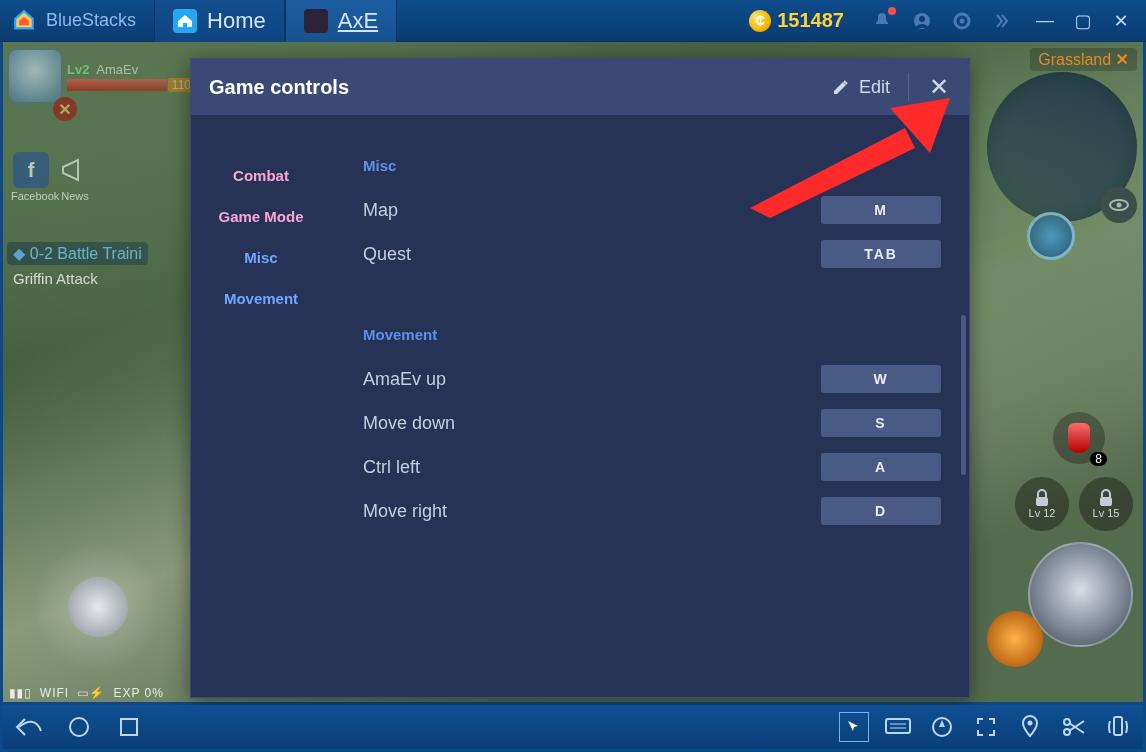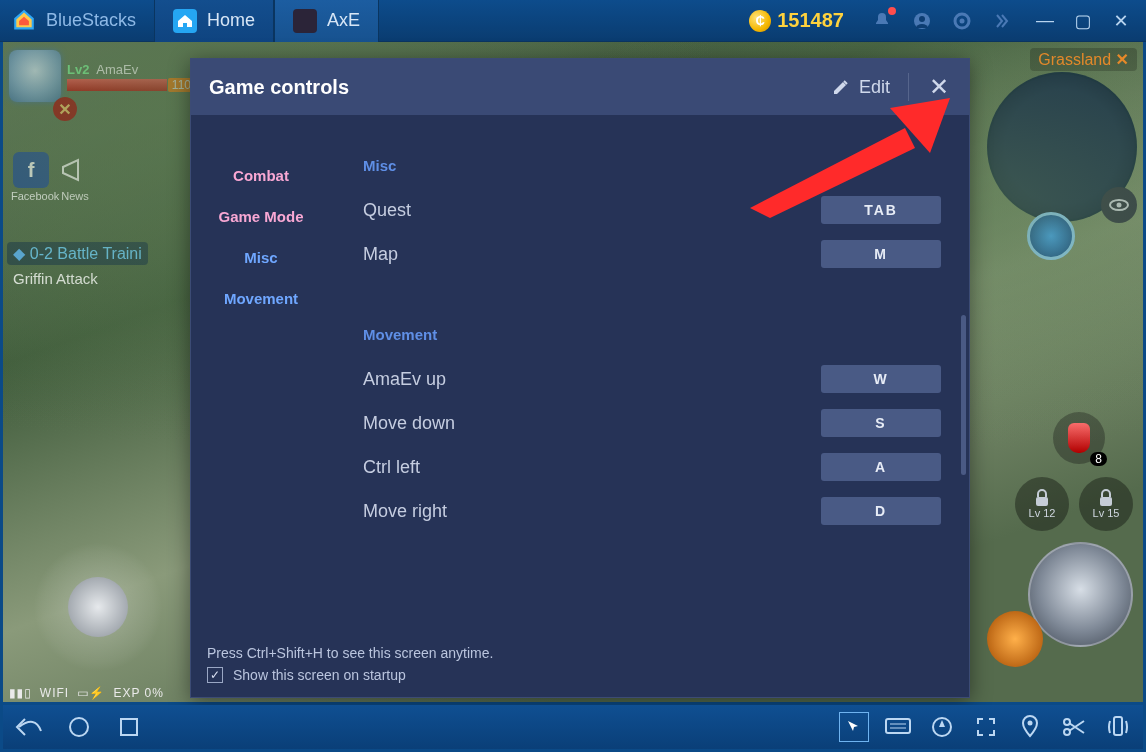--- a/index.html
+++ b/index.html
@@ -2,22 +2,22 @@
 <html><head>
 <meta charset="utf-8">
 <style>
   * { margin:0; padding:0; box-sizing:border-box; font-family:"Segoe UI", Arial, sans-serif; }
   body { width:1146px; height:752px; background:#0b4a87; position:relative; overflow:hidden; }
 
   
   .titlebar { height:42px; background:linear-gradient(#0d4c8c,#0a3c70); display:flex; align-items:center; padding:0 10px; color:#cfe4f8; border-bottom:1px solid #0b3560; }
   .bs-logo { width:28px; height:28px; margin-right:8px; }
   .bs-name { font-size:18px; color:#8eb9e6; margin-right:18px; }
-  .tab { display:flex; align-items:center; height:42px; padding:0 18px; color:#d7e6f6; font-size:18px; background:linear-gradient(#134e8e,#0f4480); border-left:1px solid #0a3560; border-right:1px solid #0a3560;}
-  .tab.active { background:linear-gradient(#1c5da1,#17528f); }
+  .tab { display:flex; align-items:center; height:42px; padding:0 18px; color:#d7e6f6; font-size:22px; background:linear-gradient(#134e8e,#0f4480); border-left:1px solid #0a3560; border-right:1px solid #0a3560;}
+  .tab.active { background:linear-gradient(#1c5da1,#17528f);text-decoration:underline; }
   .tab .tabicon { width:24px; height:24px; margin-right:10px; border-radius:4px; }
   .home-ico { background:#25a6f3; display:flex; align-items:center; justify-content:center; }
   .axe-ico  { background:#2b2438; }
   .tb-spacer { flex:1; }
   .coin { width:22px; height:22px; border-radius:50%; background:radial-gradient(circle at 35% 35%, #ffe37a, #f5b700 60%, #c98900); margin-right:6px; display:flex; align-items:center; justify-content:center; font-size:13px; color:#fff; font-weight:700;}
   .coins-text { color:#ffd23d; font-size:20px; font-weight:700; margin-right:18px;}
   .tb-icon { width:24px; height:24px; margin:0 8px; position:relative; display:flex; align-items:center; justify-content:center; }
   .bell::after{ content:""; position:absolute; top:-2px; right:-2px; width:8px; height:8px; background:#ff4d4d; border-radius:50%;}
   .win-btn { width:30px; text-align:center; font-size:18px; color:#b8d4ef; margin-left:8px; cursor:pointer;}
 
@@ -261,27 +261,27 @@
     <div class="m-side">
       <div class="cat">Combat</div>
       <div class="cat">Game Mode</div>
       <div class="cat active">Misc</div>
       <div class="cat active">Movement</div>
     </div>
 
     <div class="m-main">
       <div class="grp-title">Misc</div>
       <div class="row">
+        <span class="lbl">Map</span>
+        <span class="keypill">M</span>
+      </div>
+      <div class="row">
         <span class="lbl">Quest</span>
         <span class="keypill">TAB</span>
       </div>
-      <div class="row">
-        <span class="lbl">Map</span>
-        <span class="keypill">M</span>
-      </div>
 
       <div class="grp-title" style="margin-top:50px">Movement</div>
       <div class="row">
         <span class="lbl">AmaEv up</span>
         <span class="keypill">W</span>
       </div>
       <div class="row">
         <span class="lbl">Move down</span>
         <span class="keypill">S</span>
       </div>
@@ -289,27 +289,20 @@
         <span class="lbl">Ctrl left</span>
         <span class="keypill">A</span>
       </div>
       <div class="row">
         <span class="lbl">Move right</span>
         <span class="keypill">D</span>
       </div>
     </div>
   </div>
 
-  <div class="m-footer">
-    <div class="hint">Press Ctrl+Shift+H to see this screen anytime.</div>
-    <label class="m-check">
-      <span class="cb">✓</span>
-      <span>Show this screen on startup</span>
-    </label>
-  </div>
 </div>
 
 <svg class="arrow-ann" viewBox="0 0 210 120">
   <polygon points="150,10 210,0 190,55" fill="#ff2a2a"></polygon>
   <polygon points="10,110 165,30 175,50 30,120" fill="#ff2a2a"></polygon>
 </svg>
 
 <div class="bottombar">
   <div class="nav-left">
     <span class="nav-ico">

